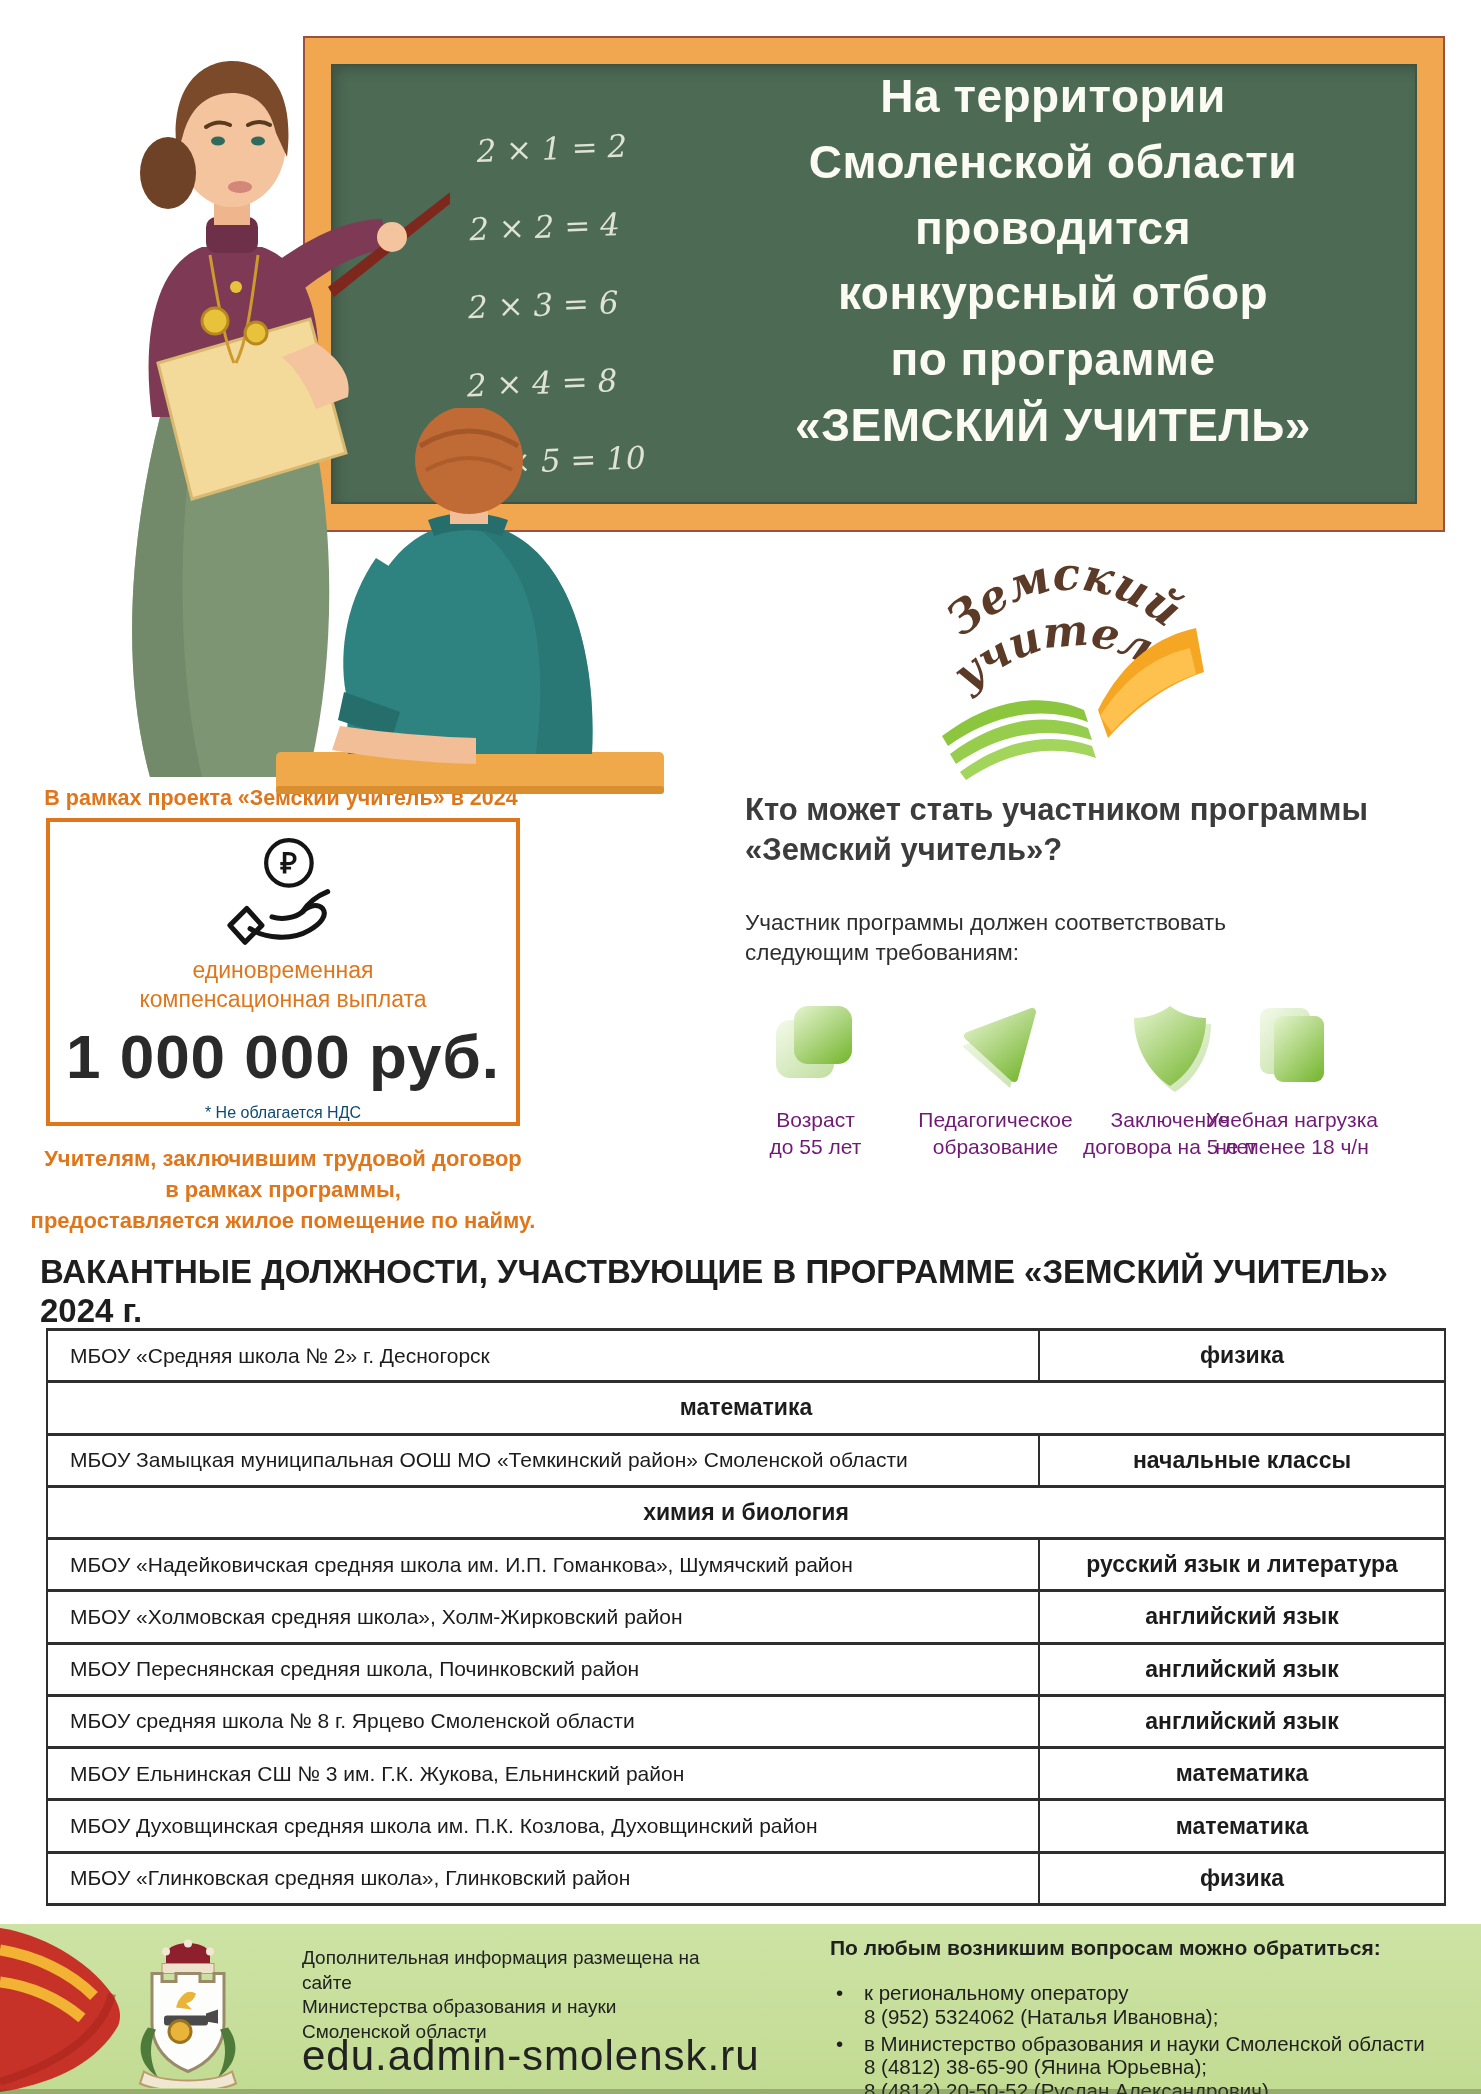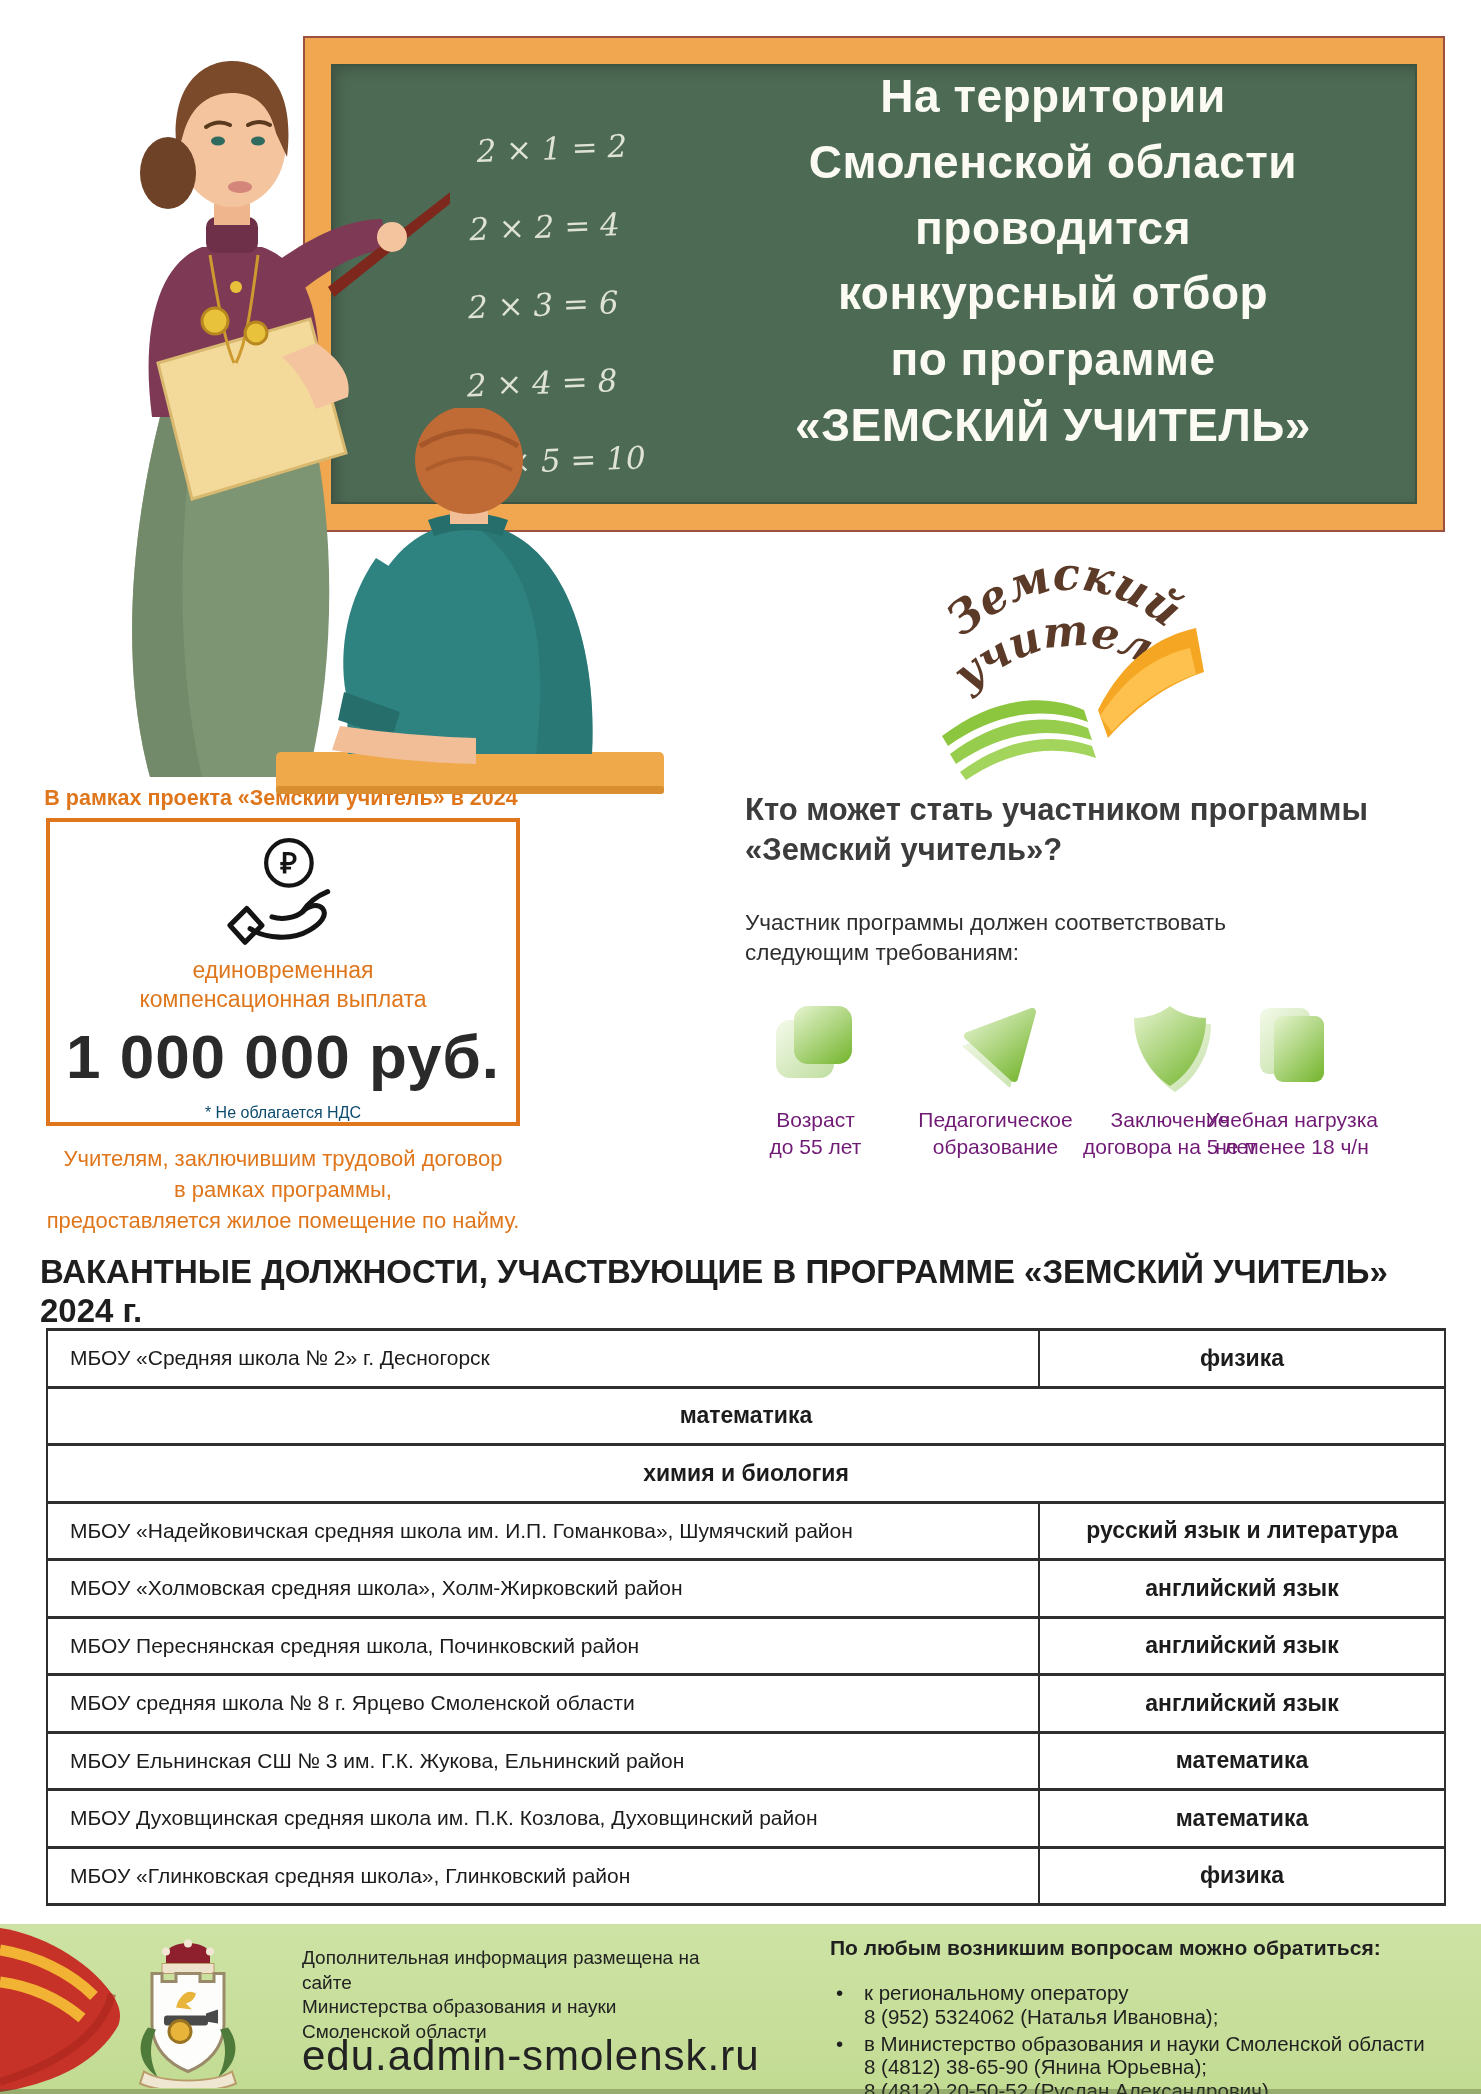--- a/index.html
+++ b/index.html
@@ -31,21 +31,21 @@
   
   .grant-heading{left:40px;top:786px;width:482px;text-align:center;font-size:21.5px;
          font-weight:bold;color:#DF761B;}
   .grant-box{left:46px;top:818px;width:474px;height:308px;border:4px solid #DF761B;
          box-sizing:border-box;background:#fff;text-align:center;}
   .grant-box .ruble-wrap{margin:14px auto 0;width:150px;height:118px;}
   .payment-label{font-size:23px;color:#DF761B;line-height:1.28;margin-top:2px;}
   .amount{font-size:62px;font-weight:bold;color:#2A2A2A;margin-top:6px;letter-spacing:1px;}
   .footnote{font-size:16px;color:#0c4a6e;margin-top:12px;}
   .housing-note{left:8px;top:1144px;width:550px;text-align:center;font-size:22px;
-         font-weight:normal;color:#DF761B;line-height:1.4;}
+         font-weight:bold;color:#DF761B;line-height:1.4;}
 
   
   .participants-heading{left:745px;top:790px;width:700px;font-size:31px;font-weight:bold;
          color:#3C3C3C;line-height:1.3;}
   .participants-intro{left:745px;top:908px;width:700px;font-size:22.5px;color:#2E2E2E;line-height:1.35;}
   .req-item{top:998px;text-align:center;}
   .req-item .req-icon{display:block;margin:0 auto;width:96px;height:96px;}
   .req-label{margin-top:12px;font-size:21px;color:#701a75;line-height:1.3;}
   .req-1{left:718px;width:195px;}
   .req-2{left:898px;width:195px;}
@@ -257,20 +257,24 @@
 
   <div class="abs vacancy-table">
     <div class="vacancy-row">
       <div class="cell-school">МБОУ «Средняя школа № 2» г. Десногорск</div>
       <div class="cell-subject">физика</div>
     </div>
     <div class="vacancy-row">
       <div class="cell-subject">математика</div>
     </div>
     <div class="vacancy-row">
+      <div class="cell-school">МБОУ Замыцкая муниципальная ООШ МО «Темкинский район» Смоленской области</div>
+      <div class="cell-subject">начальные классы</div>
+    </div>
+    <div class="vacancy-row">
       <div class="cell-subject">химия и биология</div>
     </div>
     <div class="vacancy-row">
       <div class="cell-school">МБОУ «Надейковичская средняя школа им. И.П. Гоманкова», Шумячский район</div>
       <div class="cell-subject">русский язык и литература</div>
     </div>
     <div class="vacancy-row">
       <div class="cell-school">МБОУ «Холмовская средняя школа», Холм-Жирковский район</div>
       <div class="cell-subject">английский язык</div>
     </div>

